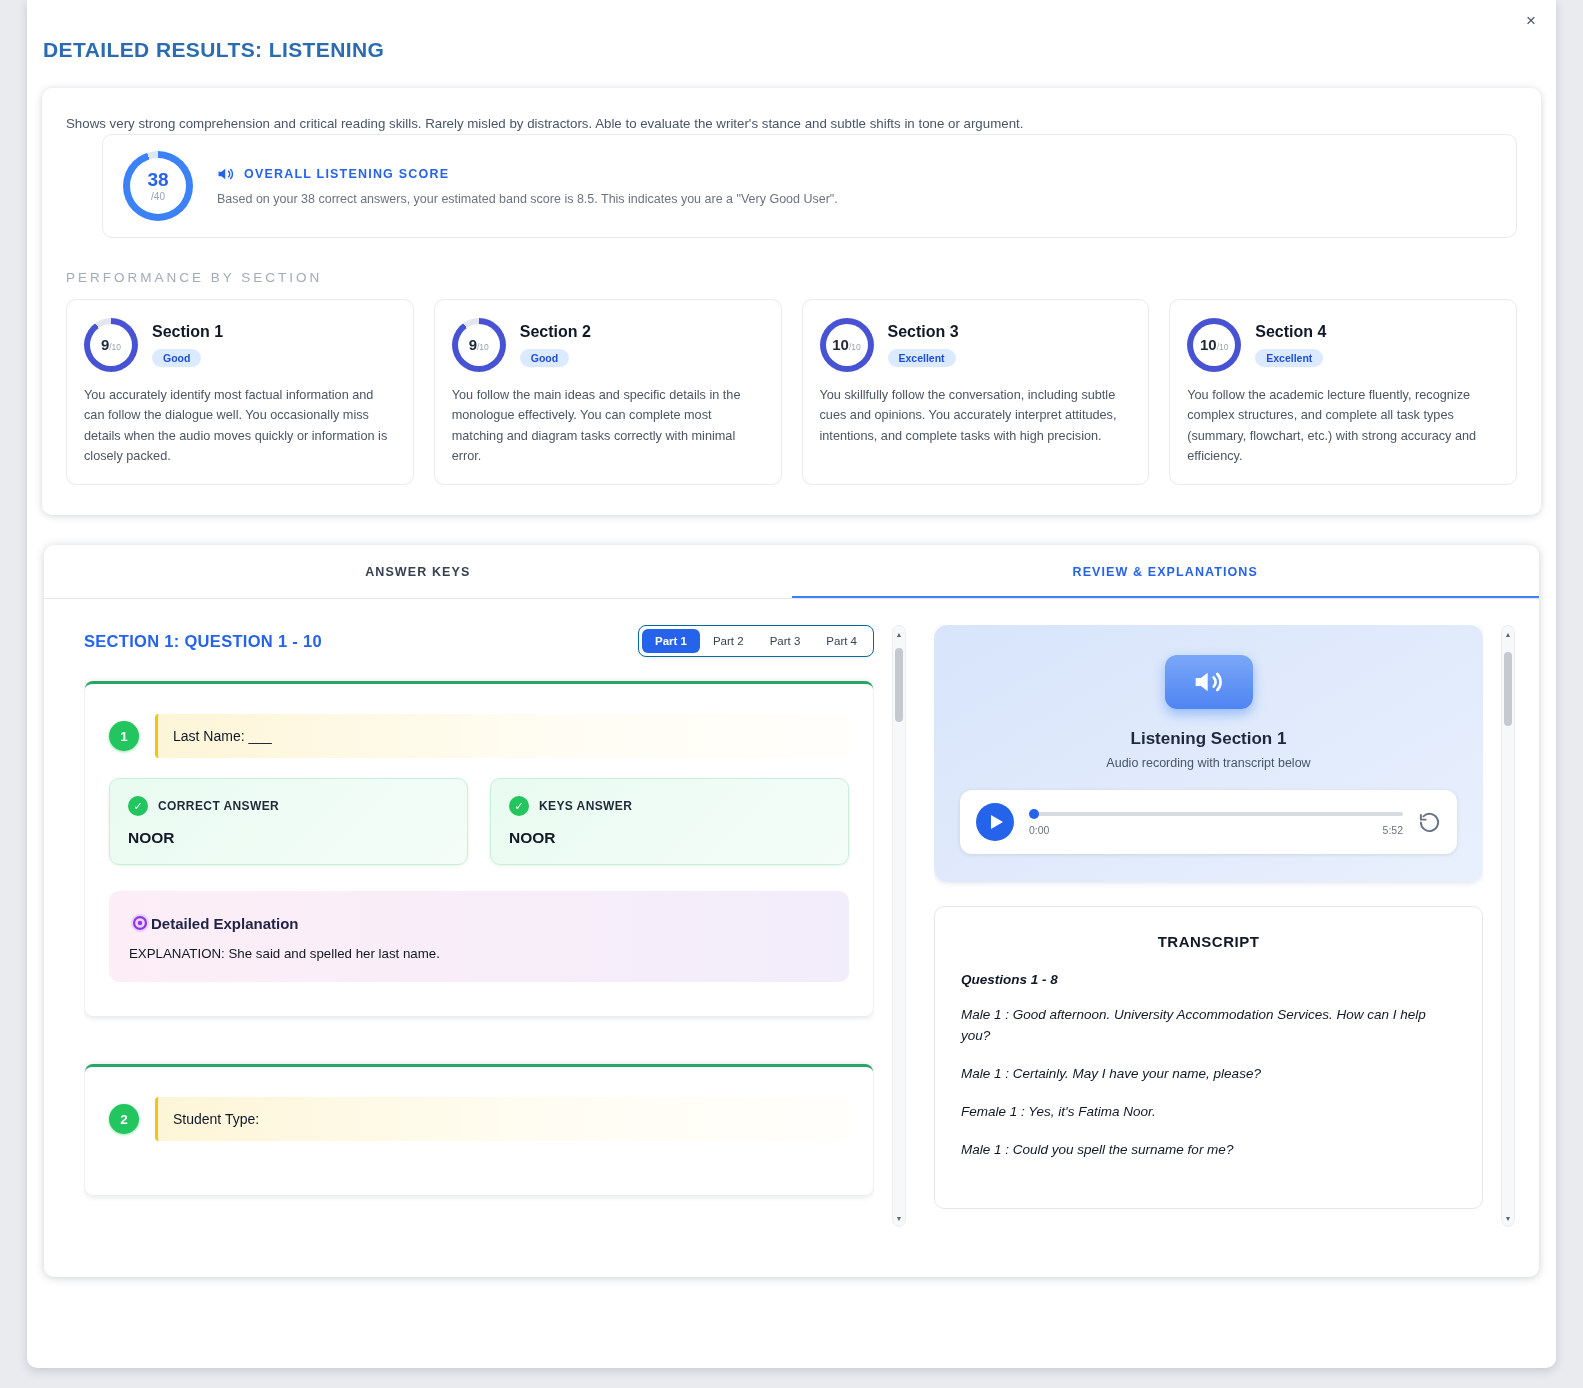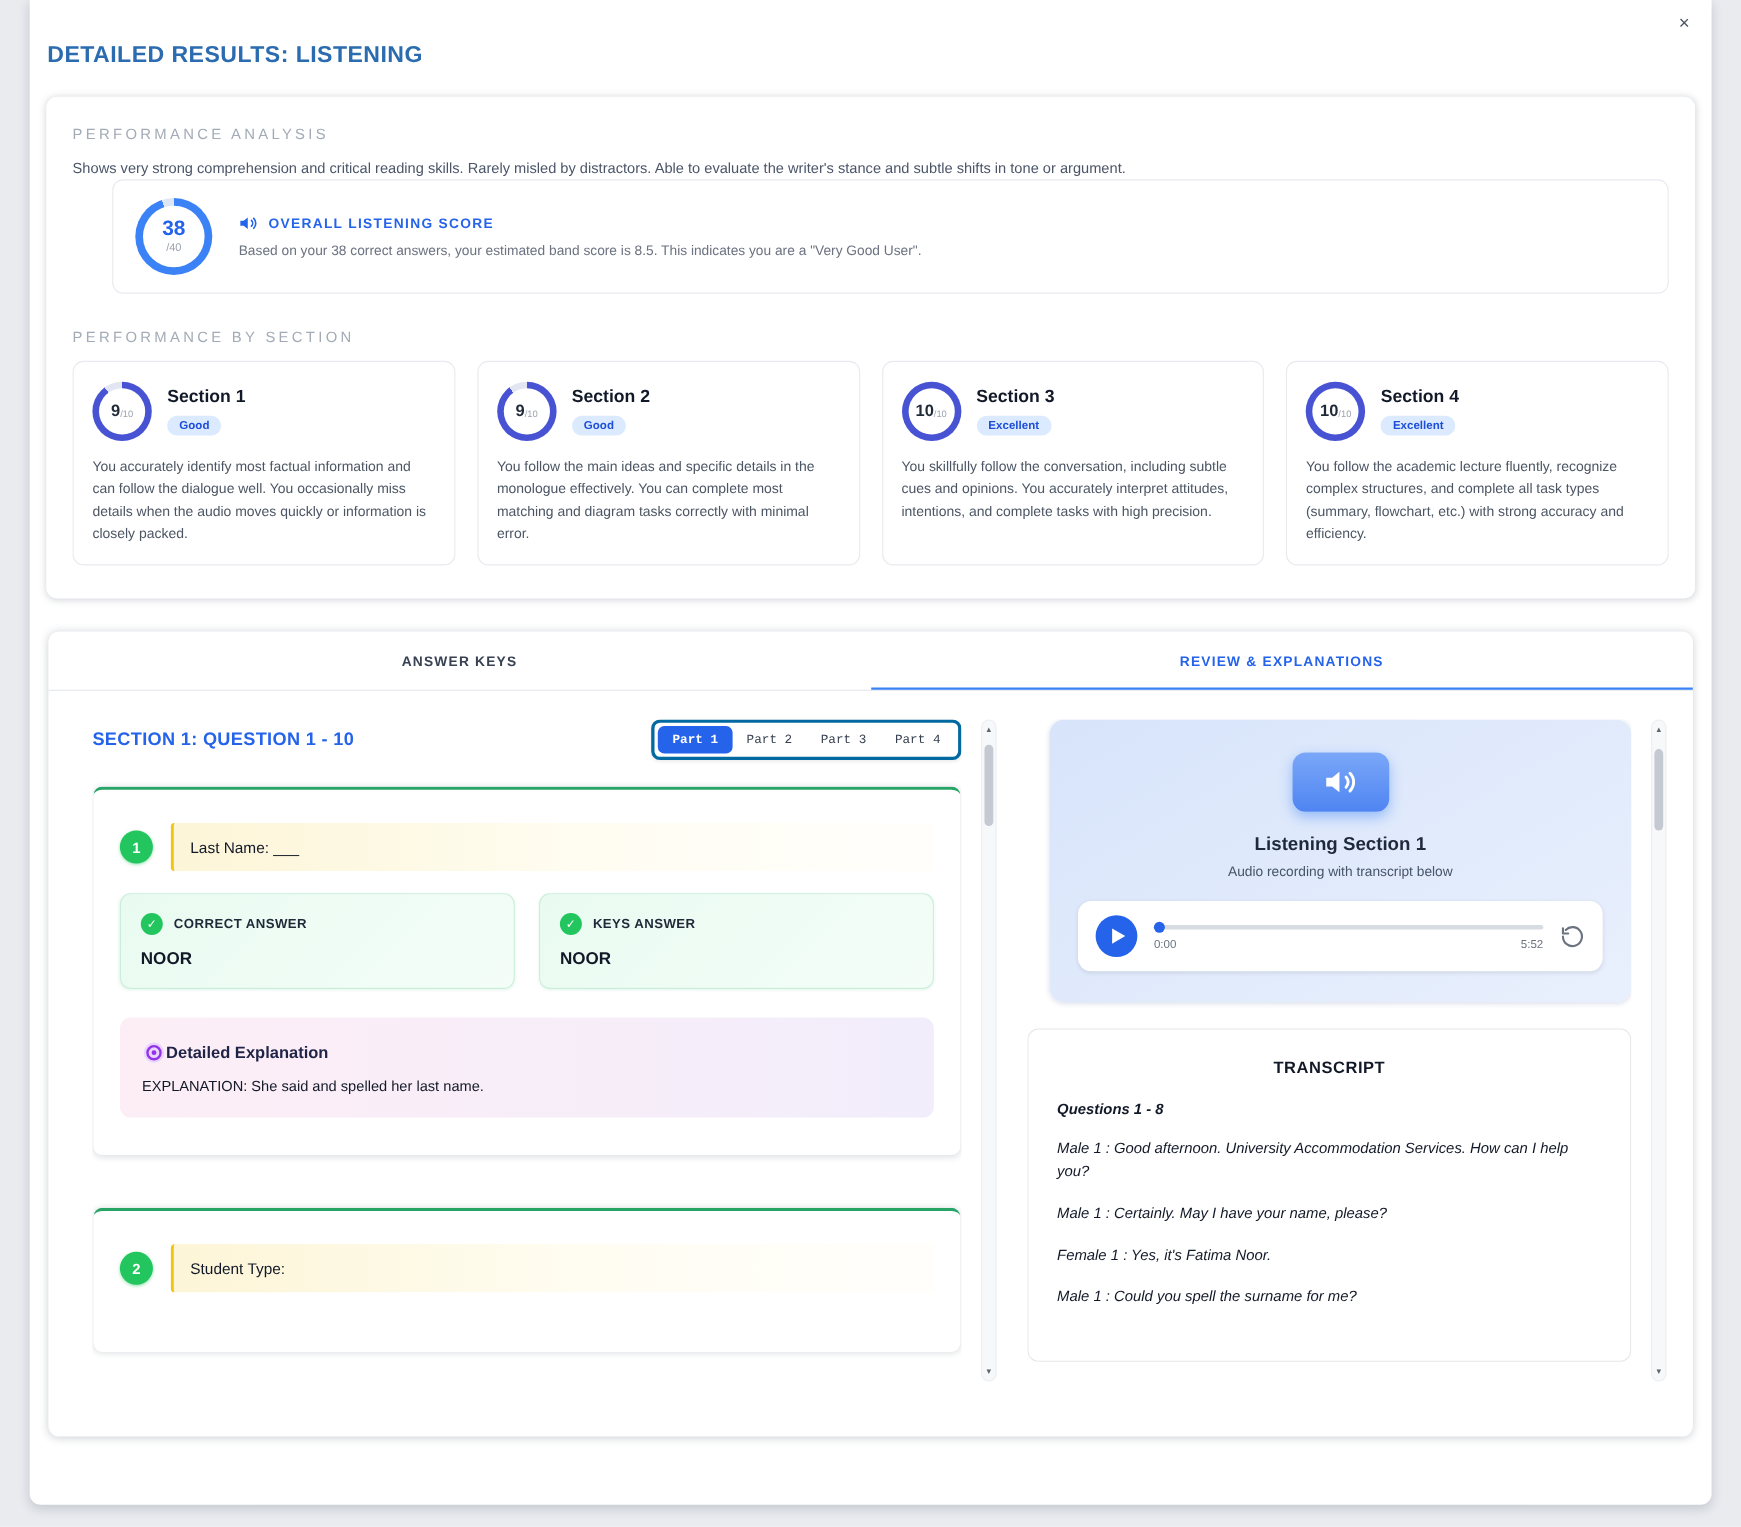--- a/index.html
+++ b/index.html
@@ -88,22 +88,22 @@
   }
   .vs-arrow { height:16px; display:flex; align-items:center; justify-content:center;
     font-size:7px; color:#5f6670; cursor:pointer; }
   .vs-track { flex:1; position:relative; }
   .vs-thumb { position:absolute; left:2px; right:2px; top:6px; height:74px;
     background:#c4c9d2; border-radius:6px; cursor:grab; }
   
   .qhead-row { display:flex; justify-content:space-between; align-items:center; margin-bottom:24px; }
   .qtitle { color:#2563eb; font-size:16.5px; font-weight:800; letter-spacing:.3px; }
   .parts {
-    display:flex; background:#fff; border:3px solid #0369a1; border-radius:8px;
-    padding:3px; box-shadow:0 1px 3px rgba(0,0,0,.07);font-family:Liberation Mono, monospace;
+    display:flex; background:#fff; border:1px solid #0369a1; border-radius:8px;
+    padding:3px; box-shadow:0 1px 3px rgba(0,0,0,.07);
   }
   .part {
     border:none; background:transparent; font-family:inherit;
     font-size:11.5px; color:#374151; padding:6px 13px; border-radius:6px; cursor:pointer;
   }
   .part.active { background:#2563eb; color:#fff; font-weight:600; }
   .qcard {
     background:#fff; border-radius:8px; border-top:3px solid #27a567;
     box-shadow:0 1px 6px rgba(60,70,90,.18);
     padding:30px 24px 34px; margin:0 1px 48px;
@@ -138,21 +138,20 @@
   }
   .exp-head { display:flex; align-items:center; }
   .exp-title { font-size:15px; font-weight:700; color:#1f2346; }
   .exp-text { font-size:13.3px; color:#111827; margin-top:12px; }
   .qcard-partial { margin-bottom:0; }
   
   .audio-card {
     background:linear-gradient(150deg,#d7e4fa,#e9f0fd);
     border-radius:14px; padding:26px 26px 28px; text-align:center;
     box-shadow:0 1px 5px rgba(90,110,160,.2);
-    margin-left:20px;
   }
   .speaker-btn {
     width:88px; height:54px; border-radius:12px; margin:4px auto 20px;
     background:linear-gradient(180deg,#7aa7f8,#4f85f2);
     display:flex; align-items:center; justify-content:center;
     box-shadow:0 5px 12px rgba(59,130,246,.45); cursor:pointer;
   }
   .audio-title { font-size:17px; font-weight:700; color:#1e293b; margin-bottom:7px; }
   .audio-sub { font-size:12.5px; color:#475569; }
   .player {
@@ -182,21 +181,20 @@
   .tr-line { font-style:italic; font-size:13.5px; line-height:1.55; margin-bottom:17px; color:#111827; }
 </style>
 </head>
 <body>
 
 <div class="modal">
   <div class="close">×</div>
   <h1 class="page-title">DETAILED RESULTS: LISTENING</h1>
 
   <section class="perf-card">
-    <div class="eyebrow">PERFORMANCE ANALYSIS</div>
     <p class="summary">Shows very strong comprehension and critical reading skills. Rarely misled by distractors. Able to evaluate the writer's stance and subtle shifts in tone or argument.</p>
 
     <div class="overall-box">
       <div class="ring ring-overall">
         <div class="ring-inner ri-overall">
           <span class="ov-score">38</span>
           <span class="ov-total">/40</span>
         </div>
       </div>
       <div>

